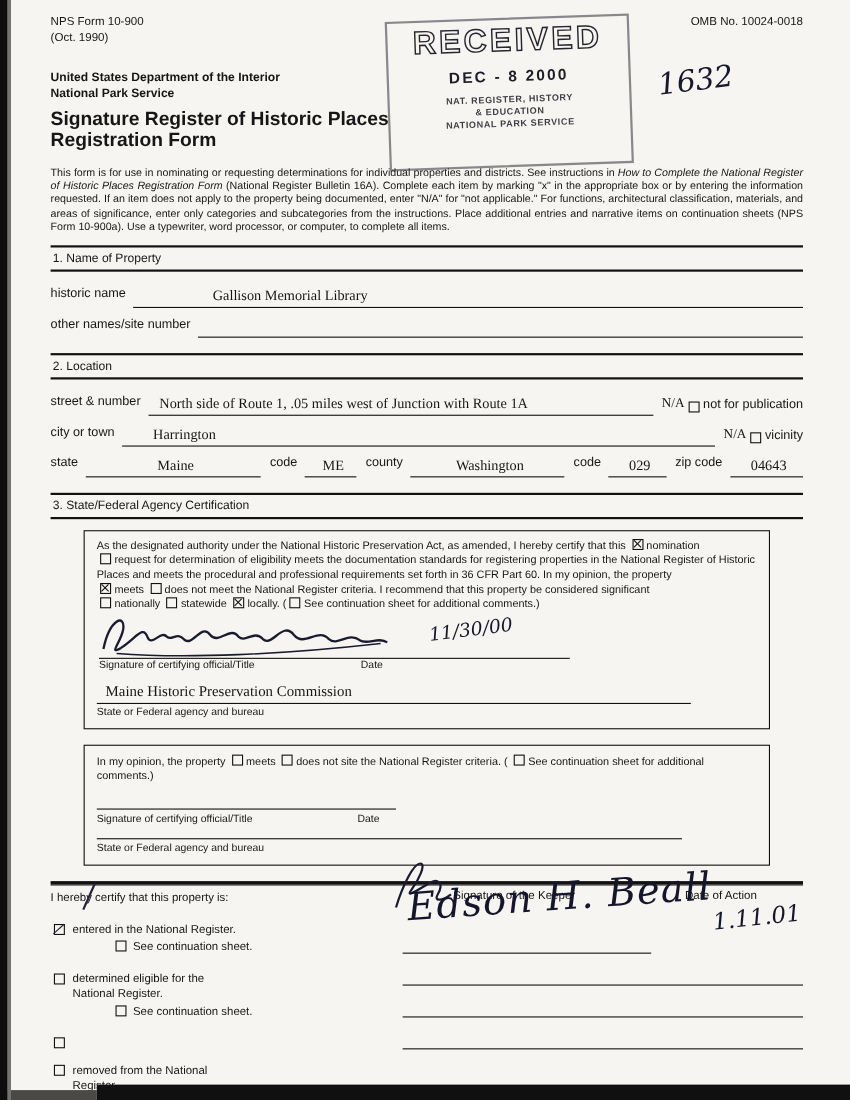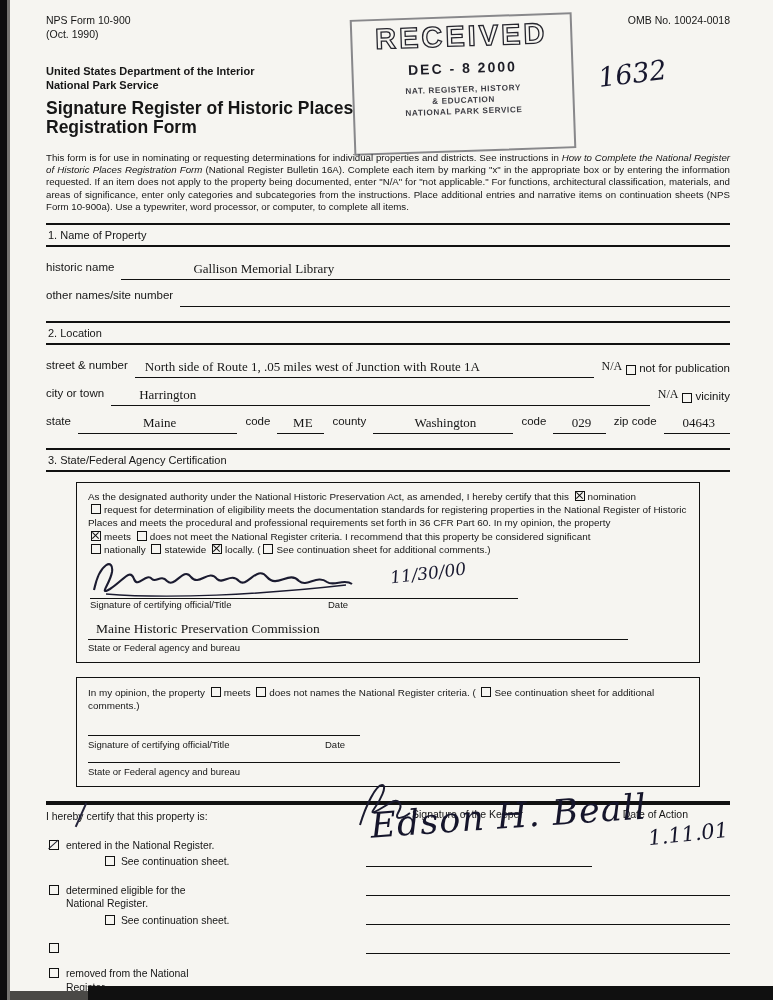--- a/index.html
+++ b/index.html
@@ -206,21 +206,21 @@
         <div class="agency-name">Maine Historic Preservation Commission</div>
         <div class="agency-line"></div>
         <div class="bureau-label">State or Federal agency and bureau</div>
       </div>
     </div>
 
     <div class="certbox2">
       <p class="certtext">
         <span>In my opinion, the property</span>
         <span class="cb"></span><span>meets</span>
-        <span class="cb"></span><span>does not names the National Register criteria. (</span>
+        <span class="cb"></span><span>does not site the National Register criteria. (</span>
         <span class="cb"></span><span>See continuation sheet for additional comments.)</span>
       </p>
       <div class="b2line1"></div>
       <div class="b2labels">
         <span>Signature of certifying official/Title</span>
         <span class="b2date">Date</span>
       </div>
       <div class="b2line2"></div>
       <div class="bureau-label">State or Federal agency and bureau</div>
     </div>

